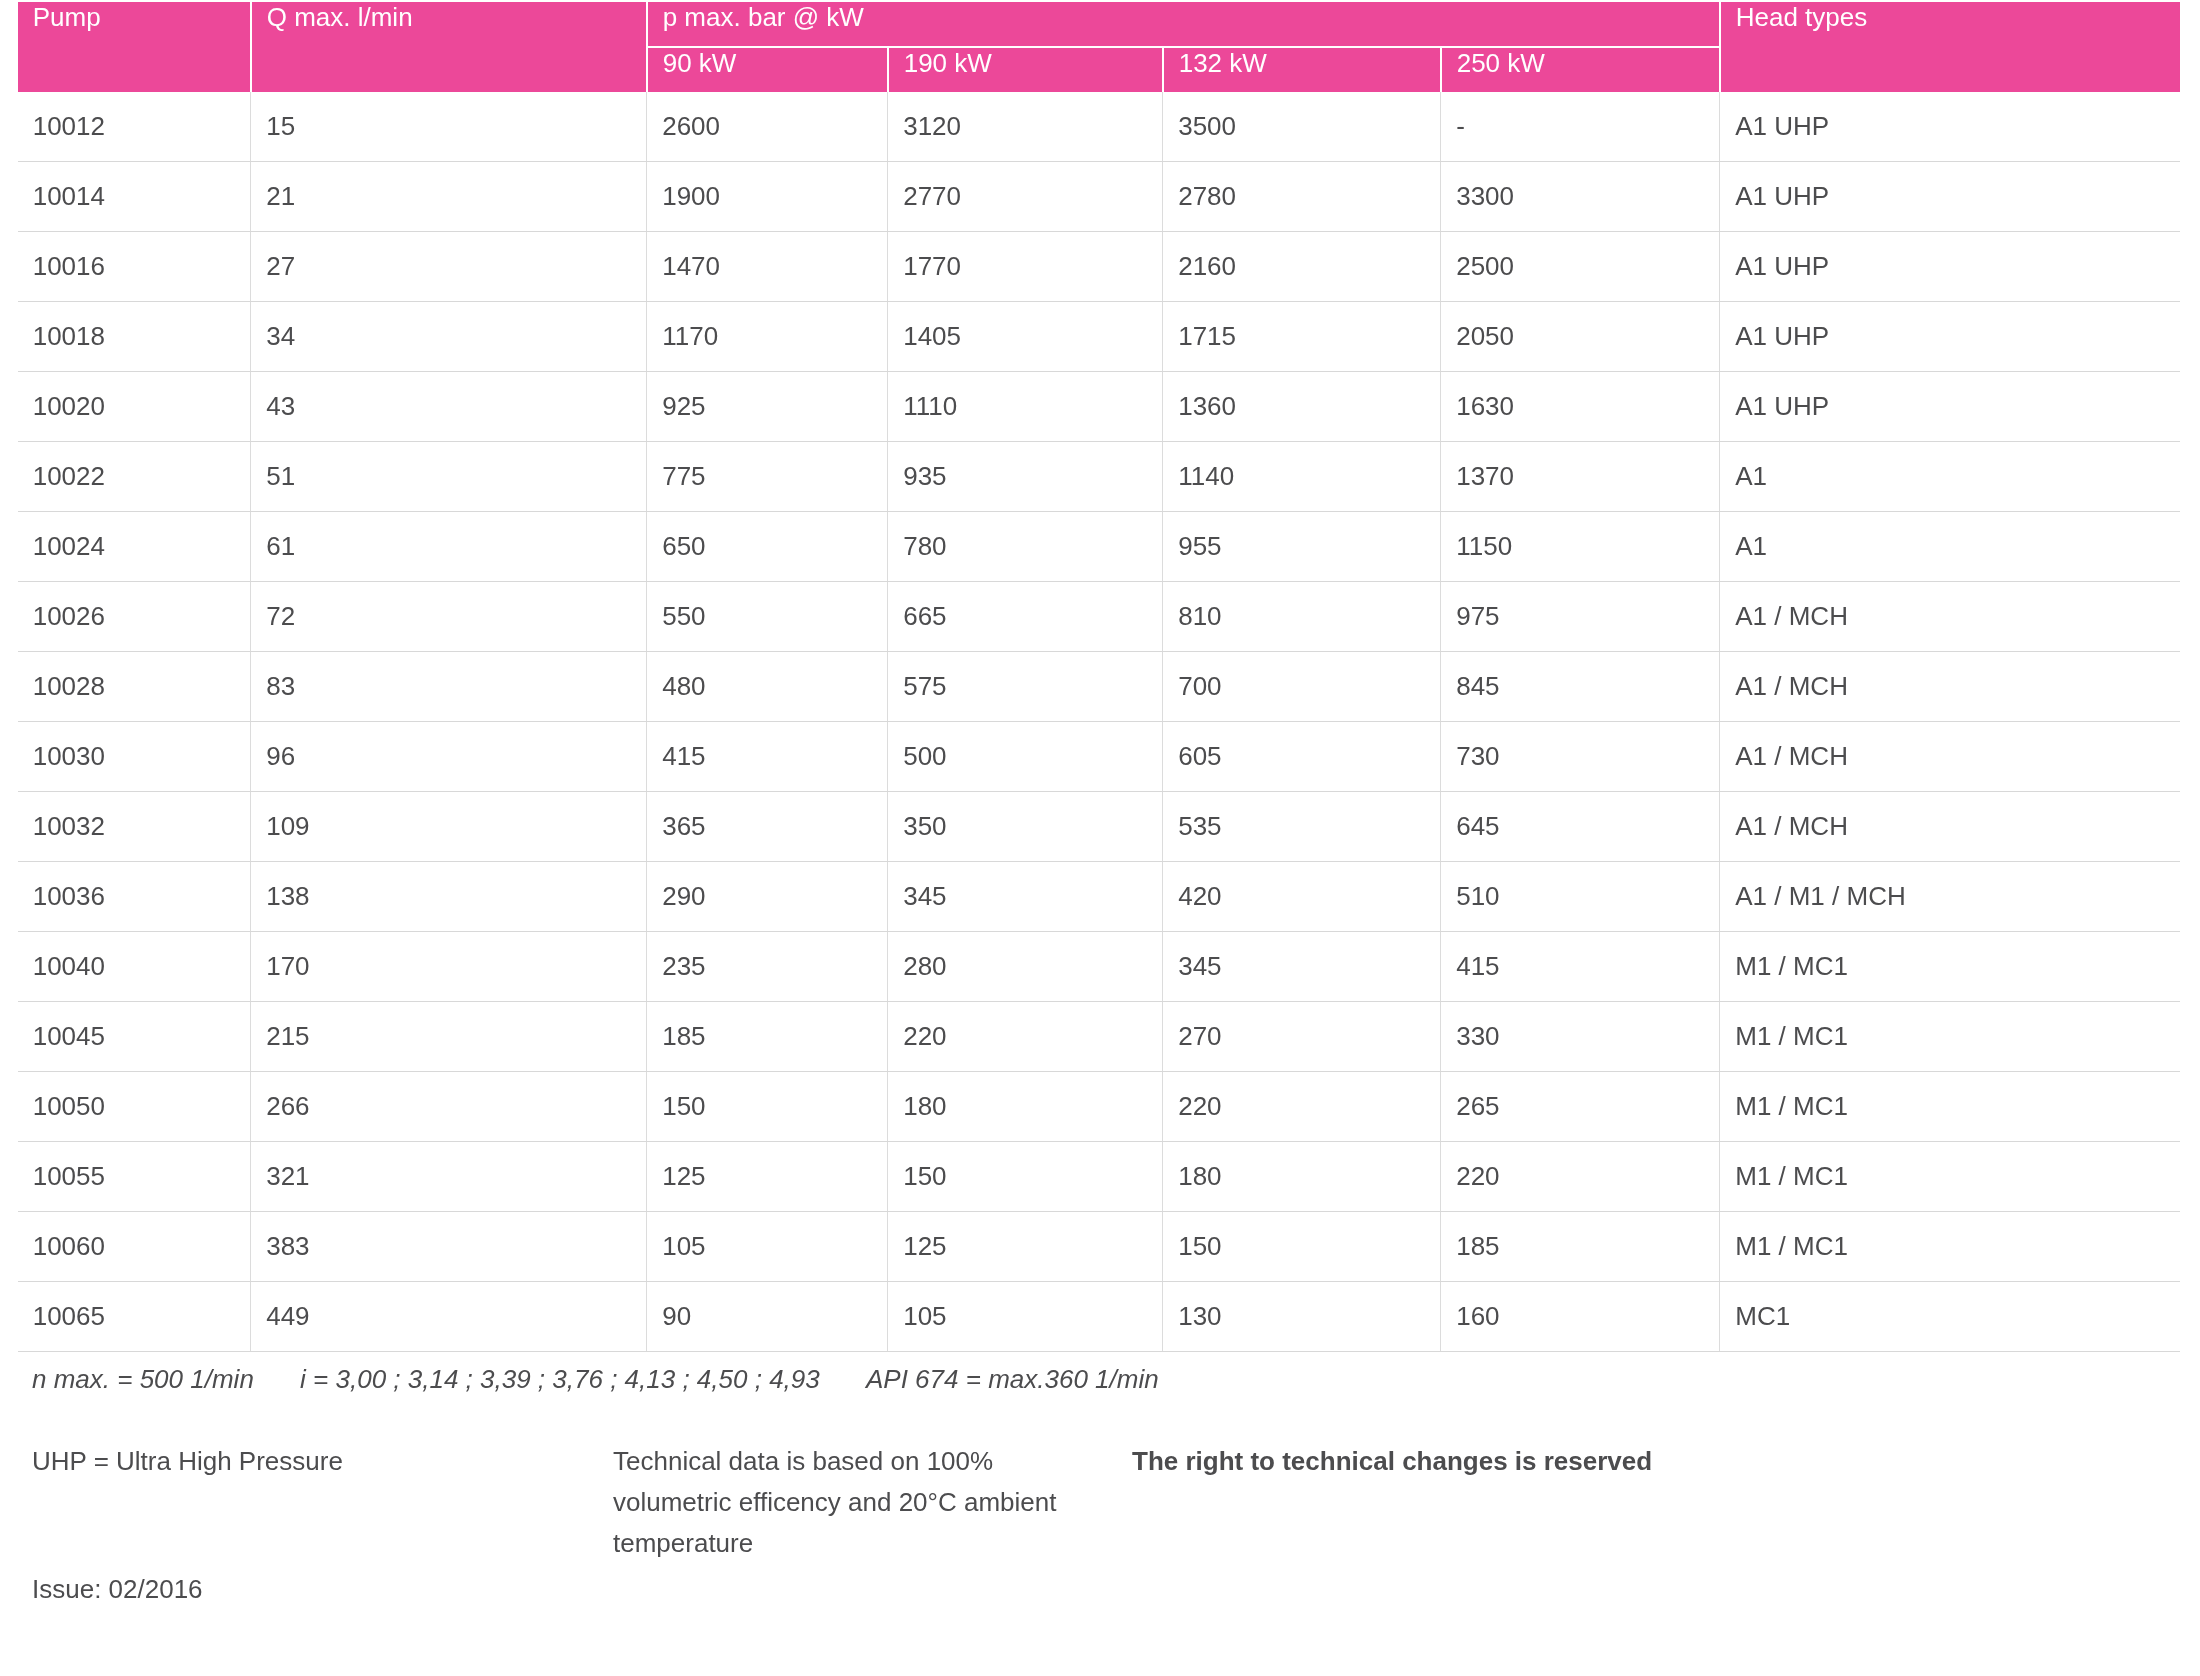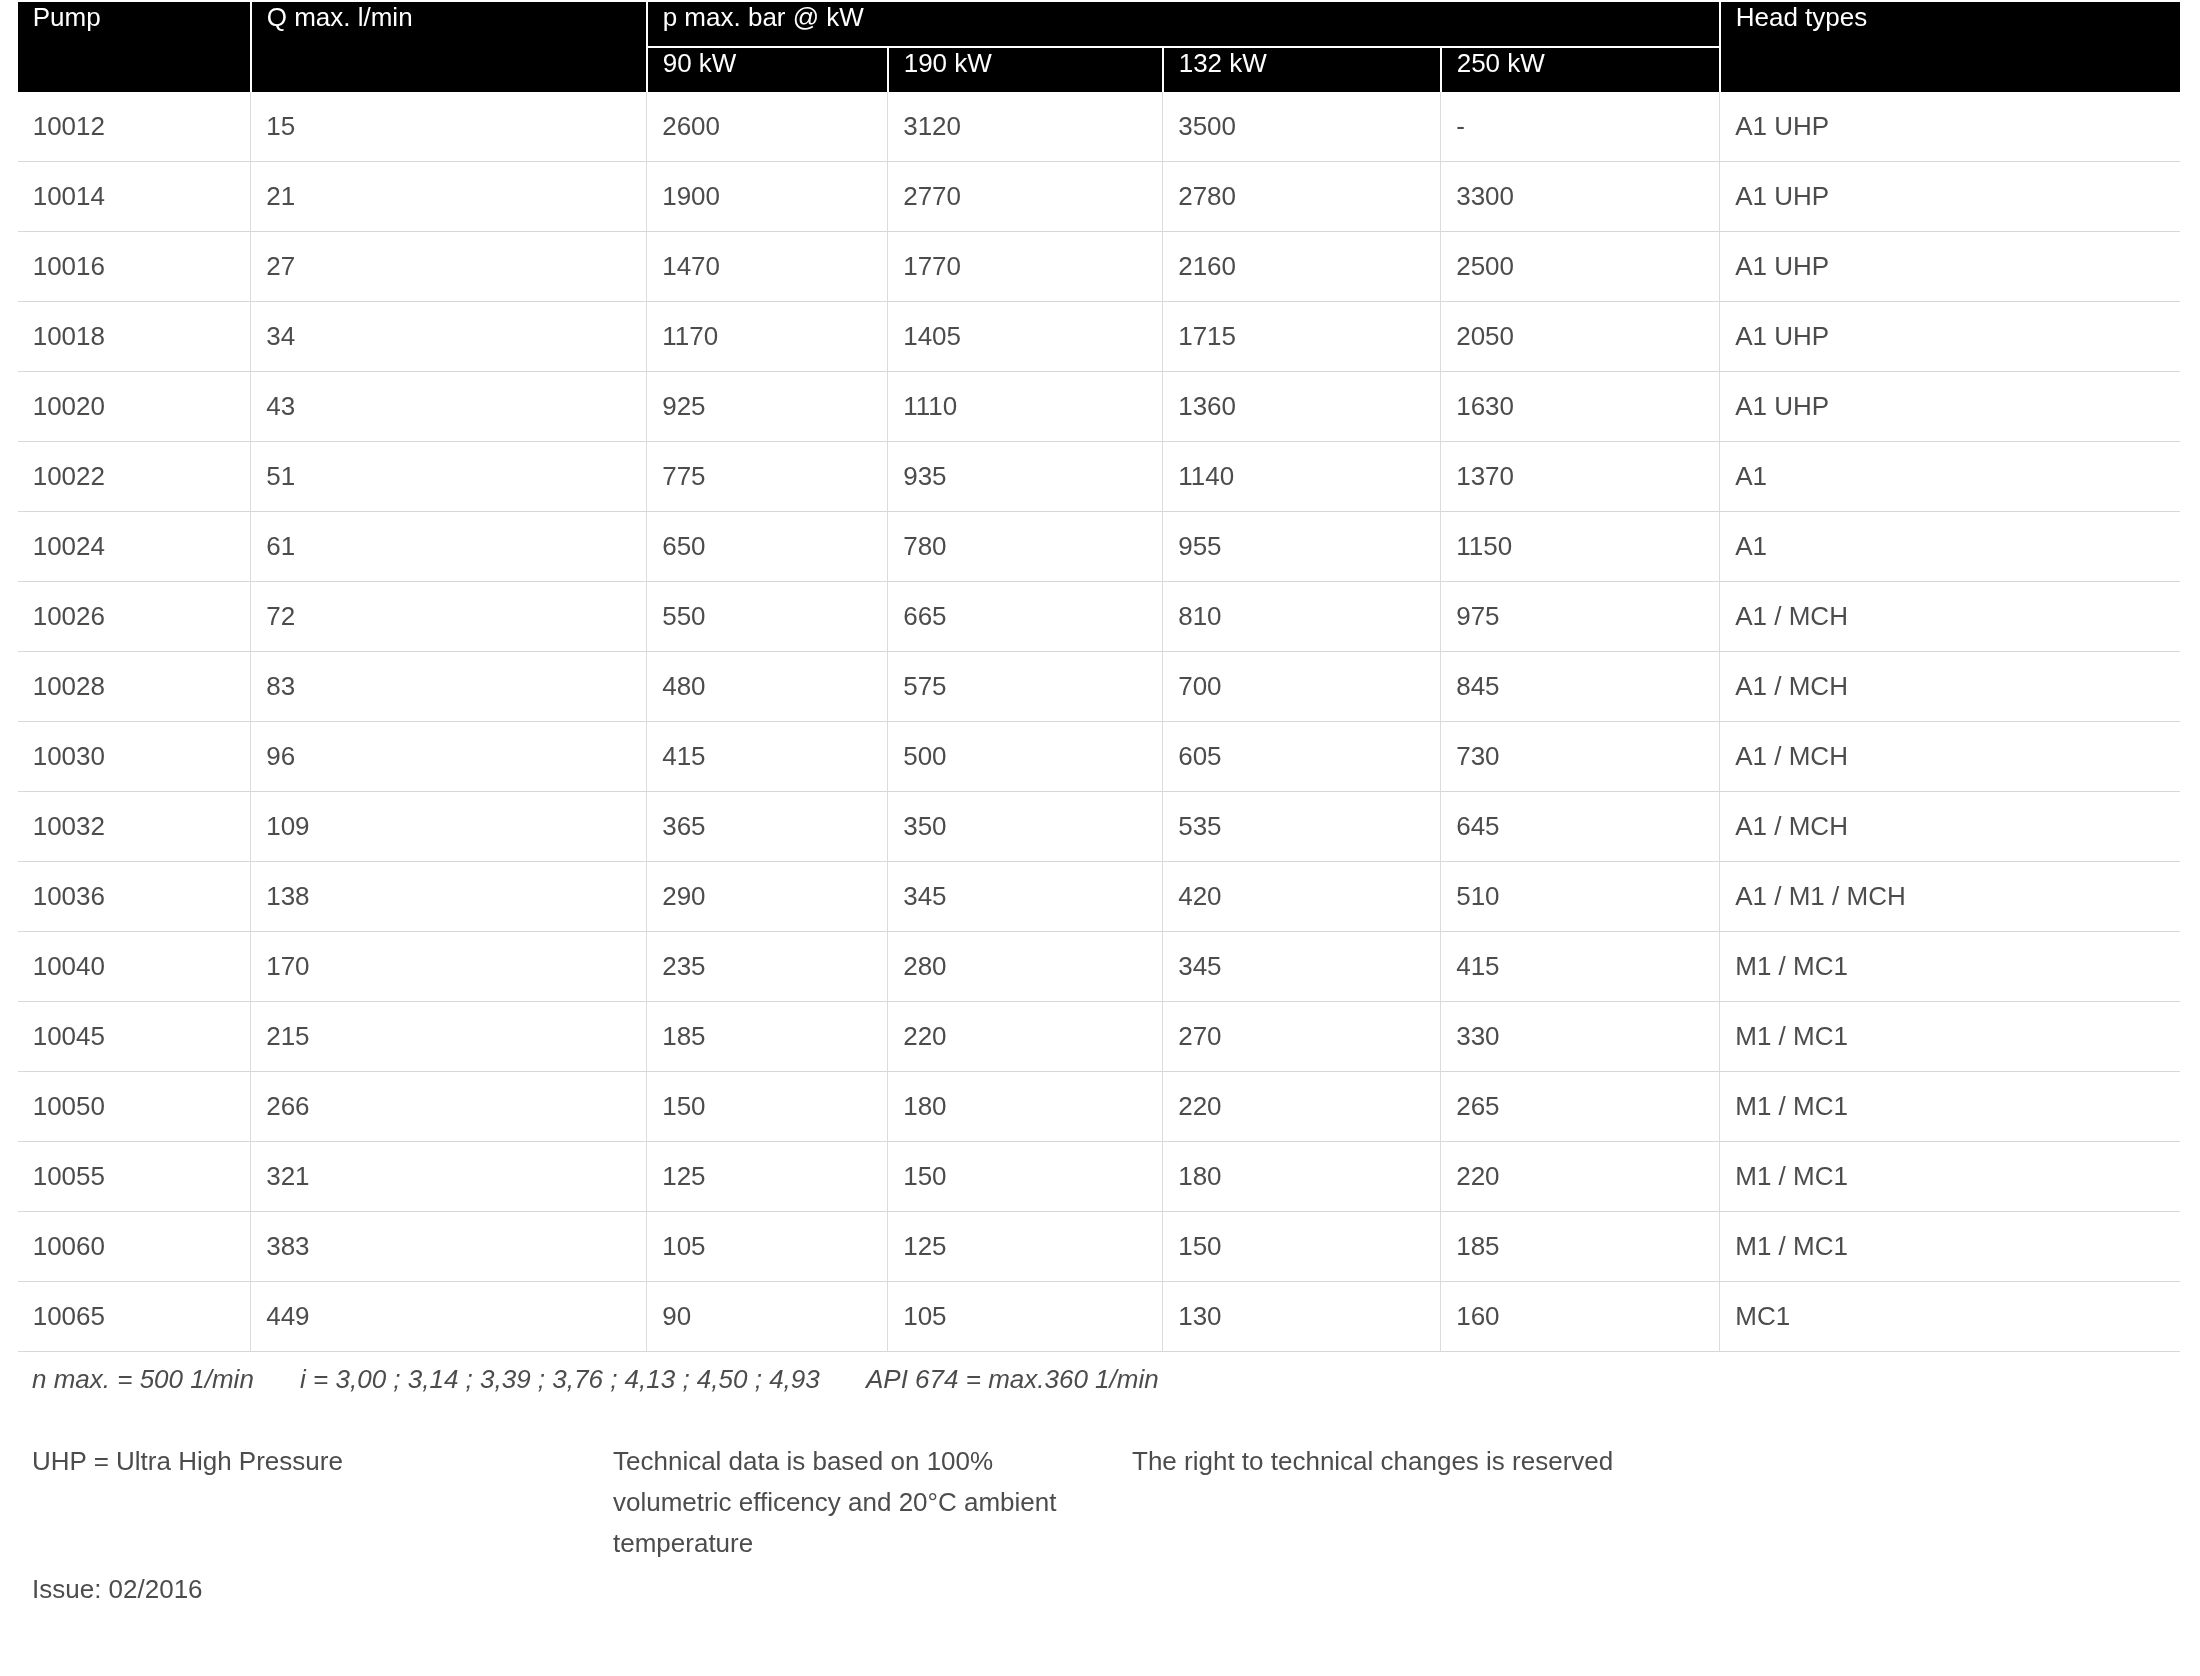--- a/index.html
+++ b/index.html
@@ -20,21 +20,21 @@
   }
   table.spec th, table.spec td{
     text-align:left;
     font-weight:normal;
     font-size:26px;
     padding:0 7.5px 0 15px;
     overflow:hidden;
     white-space:nowrap;
   }
   thead th{
-    background:#000000;
+    background:#ec4899;
     color:#ffffff;
     vertical-align:top;
     padding-top:24px;
   }
   tr.h1 th{height:44px;}          
   tr.h2 th{height:44px;}
   th.sep{border-left:2.8px solid #ffffff;}
   th.group{border-bottom:2.8px solid #ffffff;}
   tbody td{
     height:69px;
@@ -59,21 +59,21 @@
   .footer{
     position:relative;
     margin-top:22.4px;
     height:125px;
     font-size:26px;
     line-height:41px;
   }
   .f-col{position:absolute;top:0;margin-top:24px;}
   .f-uhp{left:32px;}
   .f-tech{left:613px;width:466px;white-space:normal;}
-  .f-rights{left:1132px;}
+  .f-rights{left:1132px;font-weight:bold;}
   .f-conv{left:1678px;}
 
   .issue{
     margin:32px 16px 0 32px;
     font-size:26px;
   }
 </style>
 </head>
 <body>
 

